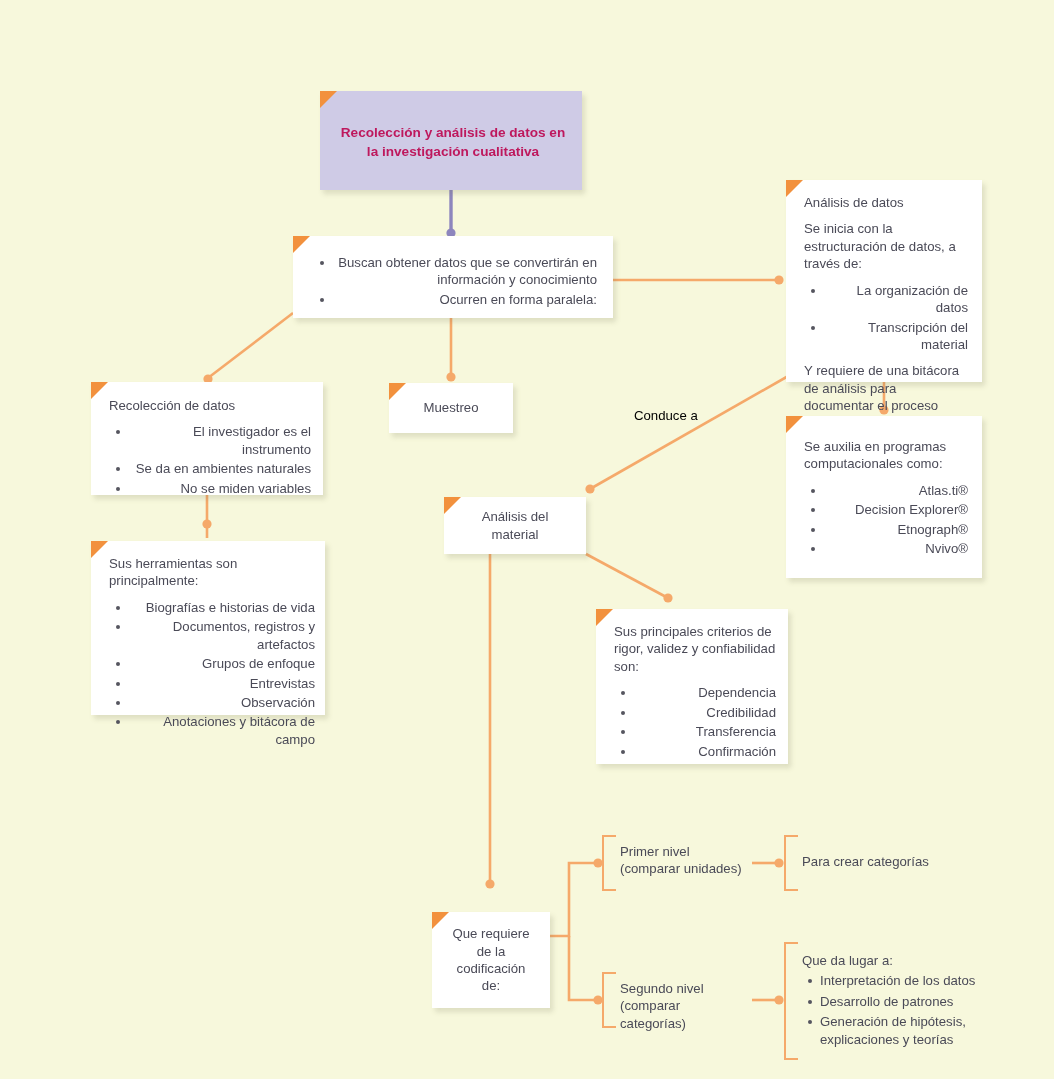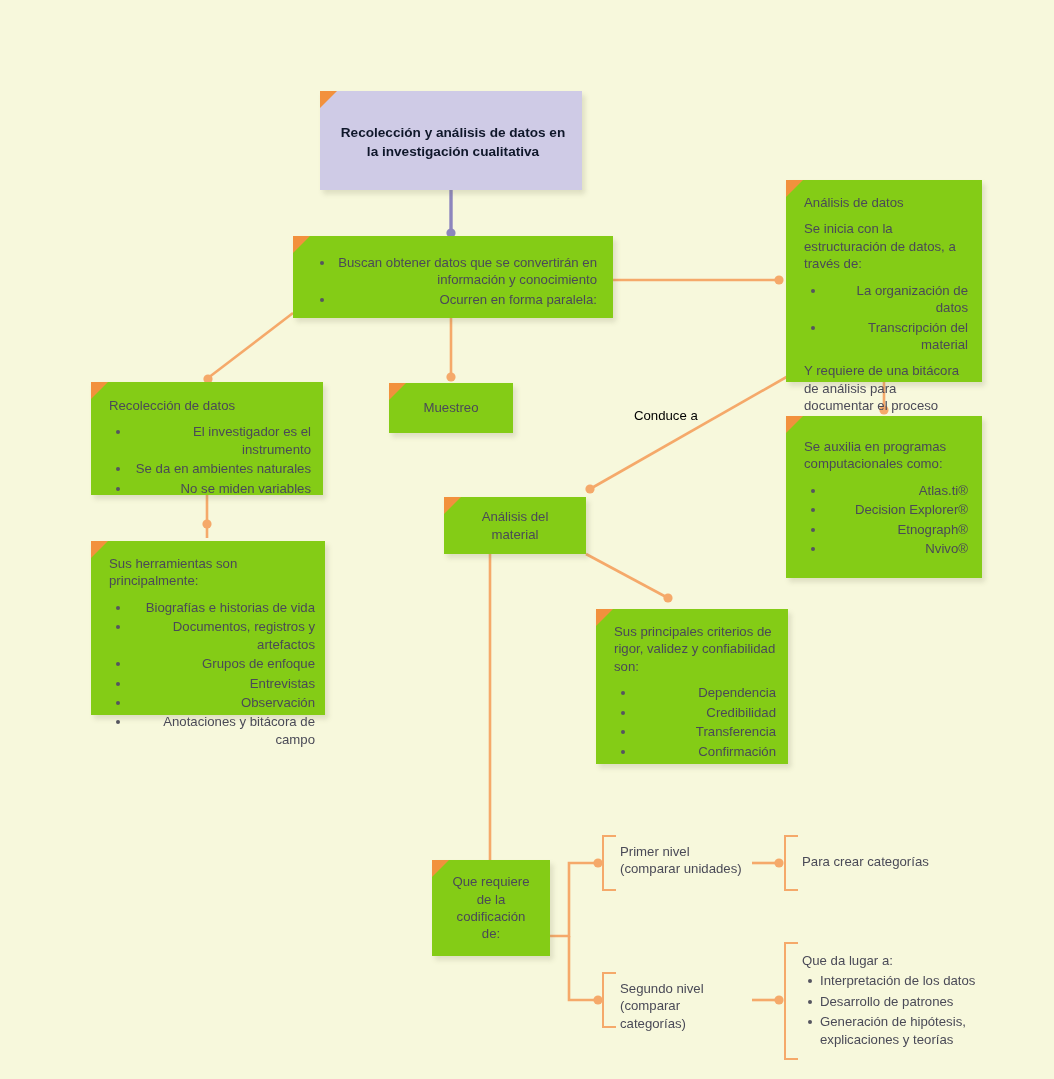--- a/index.html
+++ b/index.html
@@ -24,38 +24,38 @@
     left: 0; top: 0;
     width: 1054px;
     height: 1079px;
     pointer-events: none;
   }
 
   
   .node {
     position: absolute;
     box-sizing: border-box;
-    background: #84cc16;
+    background: #ffffff;
     box-shadow: 3px 4px 5px rgba(120,120,90,0.20);
     color: #4a4a57;
     font-size: 13.2px;
     line-height: 1.32;
     overflow: visible;
   }
   .node::before {
     content: "";
     position: absolute;
     left: 0; top: 0;
     width: 0; height: 0;
     border-top: 17px solid #f2913d;
     border-right: 17px solid transparent;
   }
   .node.title {
     background: #cfcbe6;
-    color: #0f172a;
+    color: #be185d;
     font-weight: bold;
     text-align: center;
     font-size: 13.6px;
     line-height: 1.36;
     display: flex;
     align-items: center;
     justify-content: center;
   }
   .node .inner {
     padding: 18px 16px 14px 20px;
@@ -265,21 +265,21 @@
       <p>Sus principales criterios de rigor, validez y confiabilidad son:</p>
       <ul>
         <li>Dependencia</li>
         <li>Credibilidad</li>
         <li>Transferencia</li>
         <li>Confirmación</li>
       </ul>
     </div>
   </div>
 
-  <div class="node center" style="left:432px; top:860px; width:118px; height:96px;">
+  <div class="node center" style="left:432px; top:912px; width:118px; height:96px;">
     <span class="inner">Que requiere de la codificación de:</span>
   </div>
 
   <div class="edge-label" style="left:634px; top:408px;">Conduce a</div>
 
   <div class="leaf" style="left:602px; top:837px; width:150px; height:52px;">
     <span class="ltext">Primer nivel (comparar unidades)</span>
   </div>
 
   <div class="leaf" style="left:784px; top:837px; width:168px; height:52px;">

